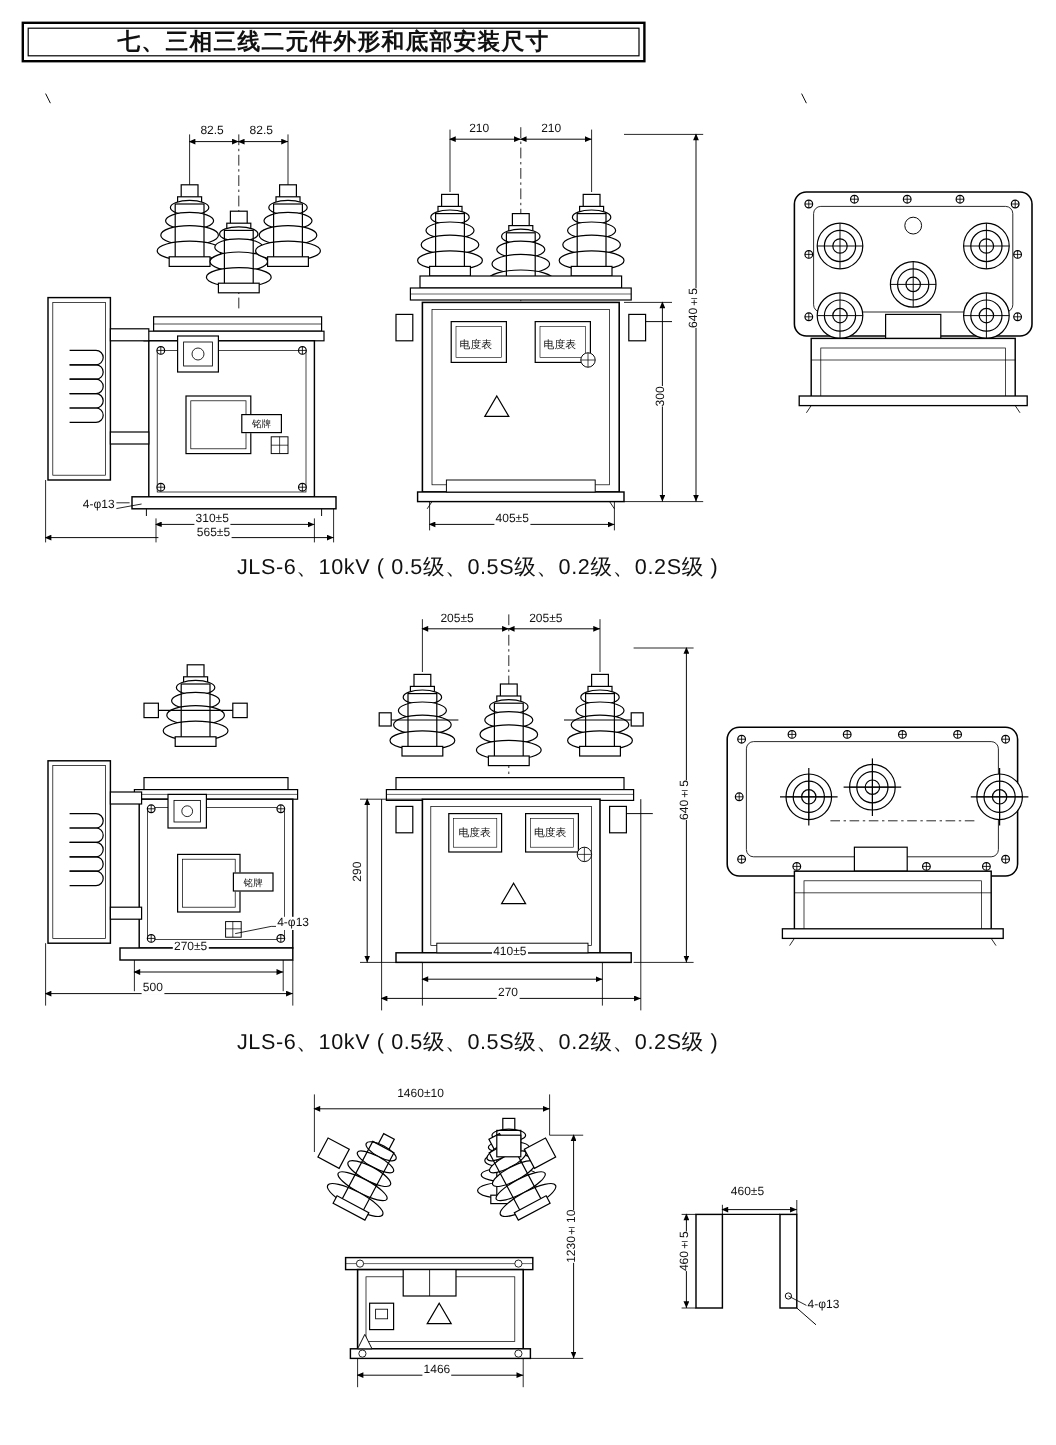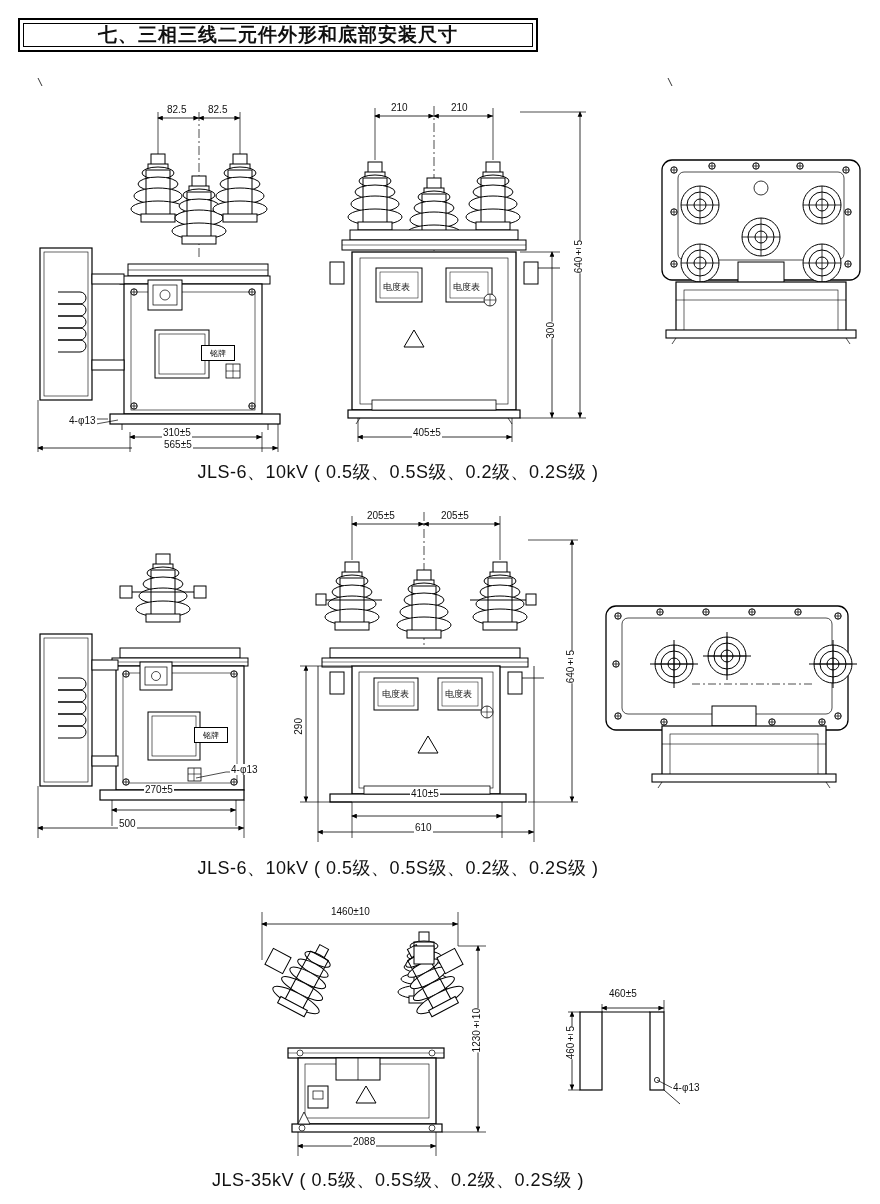--- a/index.html
+++ b/index.html
@@ -530,31 +530,30 @@
 
   <div class="caption cap1">JLS-6、10kV ( 0.5级、0.5S级、0.2级、0.2S级 )</div>
 
   <div class="dim-text" style="left:366px; top:510px;">205±5</div>
   <div class="dim-text" style="left:440px; top:510px;">205±5</div>
   <div class="lbl" style="left:382px; top:688px; font-size:9px;">电度表</div>
   <div class="lbl" style="left:445px; top:688px; font-size:9px;">电度表</div>
   <div class="dim-text vert" style="left:564px; top:650px;">640±5</div>
   <div class="dim-text vert" style="left:292px; top:718px;">290</div>
   <div class="dim-text" style="left:410px; top:764px;margin-top:24px;">410±5</div>
-  <div class="dim-text" style="left:414px; top:822px;">610</div>
+  <div class="dim-text" style="left:414px; top:822px;">270</div>
 
   <div class="lbl-box" style="left:158px; top:727px; width:34px; height:16px;">铭牌</div>
   <div class="dim-text" style="left:230px; top:764px;">4-φ13</div>
   <div class="dim-text" style="left:144px; top:784px;">270±5</div>
   <div class="dim-text" style="left:118px; top:818px;">500</div>
 
   <div class="caption cap2">JLS-6、10kV ( 0.5级、0.5S级、0.2级、0.2S级 )</div>
 
   <div class="dim-text" style="left:330px; top:906px;">1460±10</div>
   <div class="dim-text vert" style="left:470px; top:1008px;">1230±10</div>
-  <div class="dim-text" style="left:352px; top:1136px;">2088</div>
+  <div class="dim-text" style="left:352px; top:1136px;">1466</div>
   <div class="dim-text vert" style="left:564px; top:1026px;">460±5</div>
   <div class="dim-text" style="left:608px; top:988px;">460±5</div>
   <div class="dim-text" style="left:672px; top:1082px;">4-φ13</div>
 
-  <div class="caption cap3">JLS-35kV ( 0.5级、0.5S级、0.2级、0.2S级 )</div>
 
 </div>
 
 </body></html>

